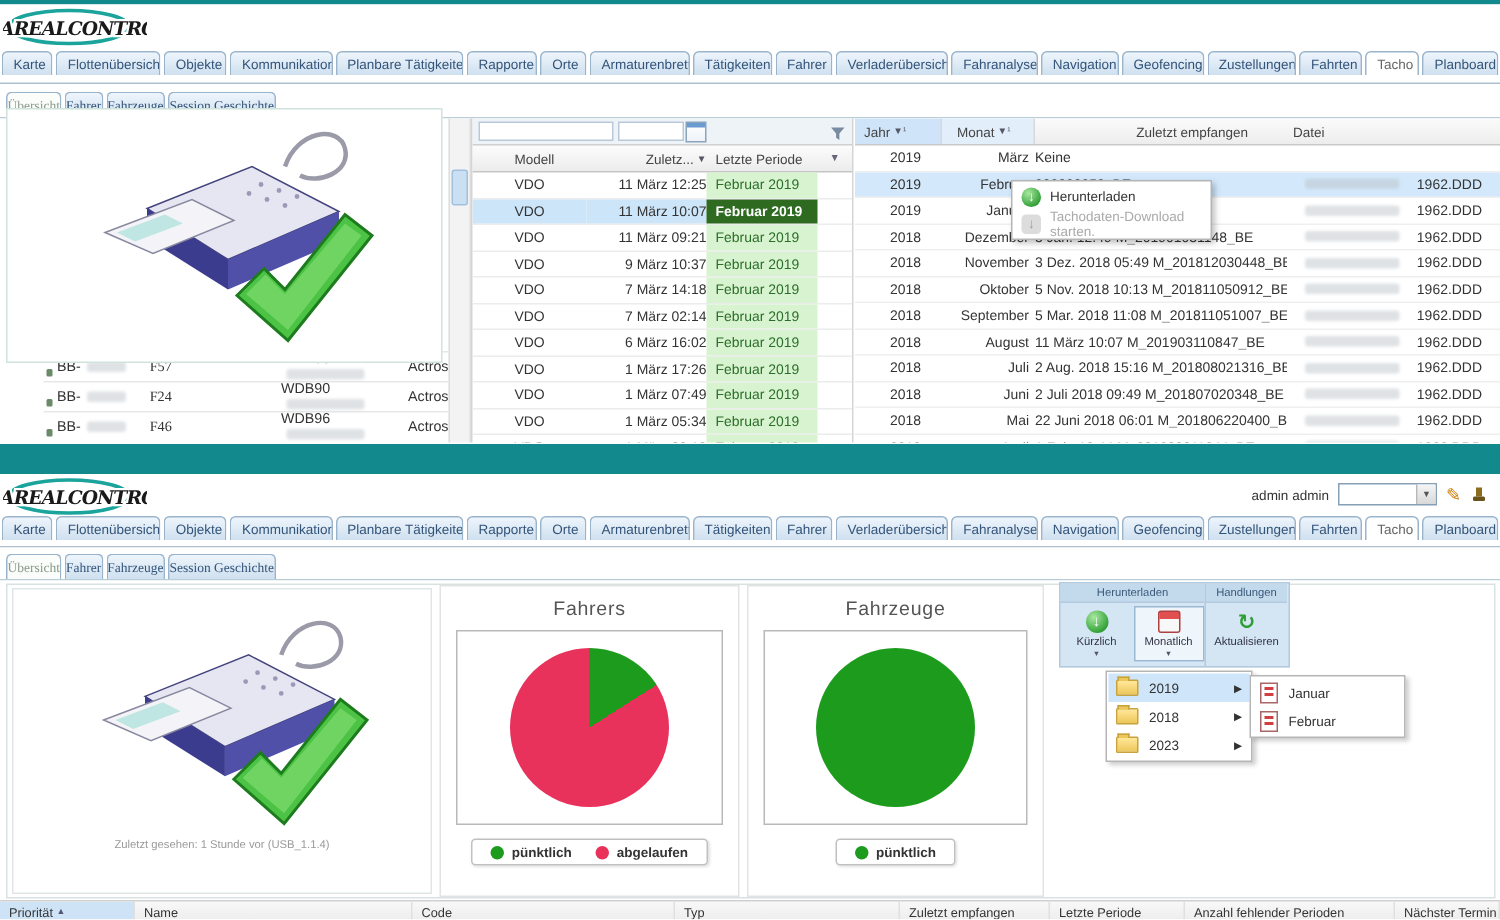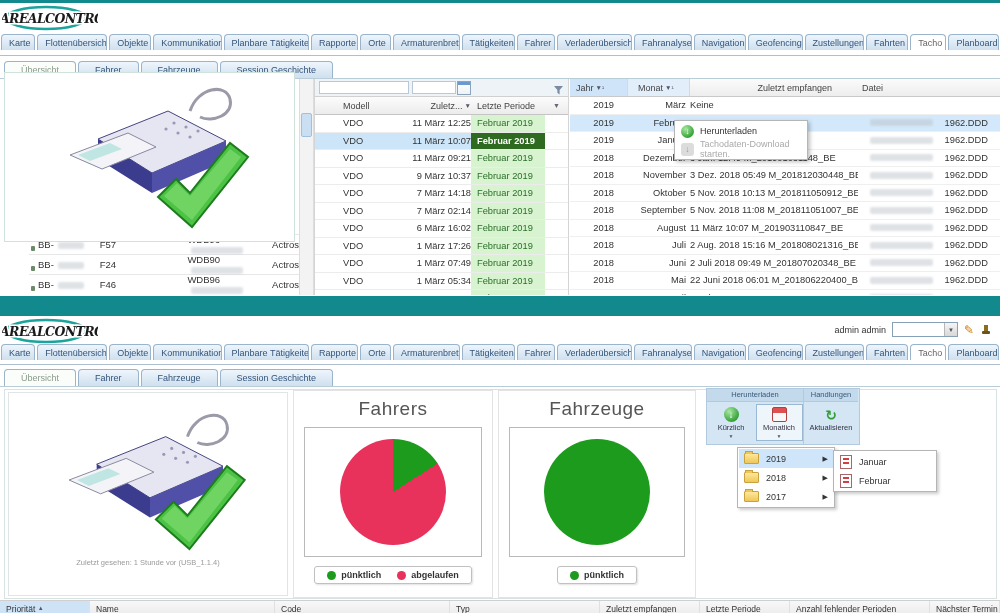--- a/index.html
+++ b/index.html
@@ -22,33 +22,33 @@
           overflow:hidden;white-space:nowrap;}
   #half-bottom .tabbar{height:20px;}
   .tab{flex:1 1 auto;text-align:center;font-size:9px;color:#33547a;padding:3px 7px 2px;margin:0 1px;
        background:linear-gradient(#eef5fc,#cfe0ef);border:1px solid #9ab4cc;border-bottom:none;
        border-radius:4px 4px 0 0;cursor:default;overflow:hidden;}
   .tab.active{background:#fff;color:#666;}
   
   .subtabbar{display:flex;align-items:flex-end;height:22px;background:#fff;border-bottom:1px solid #b9cdd9;
              padding-left:4px;gap:2px;}
   #half-bottom .subtabbar{height:21px;}
-  .subtab{text-align:center;font-size:9px;color:#33547a;padding:3px 16px 3px;background:linear-gradient(#eef5fc,#cfe0ef);
-          border:1px solid #9ab4cc;border-bottom:none;border-radius:4px 4px 0 0;}
+  .subtab{text-align:center;font-size:9px;color:#33547a;padding:3px 0 3px;background:linear-gradient(#eef5fc,#cfe0ef);
+          border:1px solid #9ab4cc;border-bottom:none;border-radius:4px 4px 0 0;font-family:Liberation Serif, serif;}
   .subtab.active{background:#fafdfa;color:#8a9a8a;}
 
   
   .content-top{position:relative;height:216px;background:#fff;}
   .leftcol{position:absolute;left:0;top:0;width:299px;height:216px;}
   .vrows{position:absolute;left:0;right:0;bottom:1px;margin-left:29px;}
   .vrow{height:19px;display:flex;align-items:center;font-size:9.5px;border-top:1px solid #e7e7e7;}
   .v-ic{flex:none;margin:0 4px 0 5px;}
   .vi{width:11px;height:7px;background:#3e6e3e;border-radius:2px;position:relative;}
   .vi::before{content:"";position:absolute;left:-3px;top:1px;width:4px;height:5px;background:#6a8a6a;border-radius:1px;}
-  .v-name{width:62px;}.v-code{width:88px;}.v-chas{width:85px;}.v-typ{flex:1;}
+  .v-name{width:62px;}.v-code{width:88px;font-family:Liberation Serif, serif;}.v-chas{width:85px;}.v-typ{flex:1;}
   .rd{display:inline-block;height:7px;background:#b9bfc6;opacity:.45;border-radius:2px;filter:blur(1px);vertical-align:middle;}
   .rd.w1{width:26px;margin-left:4px;}.rd.w2{width:52px;margin-left:4px;}
   .overlaypanel{position:absolute;left:4px;top:-7px;width:289px;height:168px;background:#fff;
                 border:1px solid #cfe3da;z-index:5;overflow:hidden;}
   .overlaypanel svg{display:block;margin:4px auto 0;}
   .vscroll{position:absolute;left:299px;top:0;width:13px;height:216px;background:#f3f3f3;
            border-left:1px solid #ddd;border-right:1px solid #ddd;}
   .vthumb{margin:34px 1px 0;height:22px;background:#cbdff2;border:1px solid #9fc0de;border-radius:2px;}
 
   
@@ -114,21 +114,21 @@
   .content-bot{position:relative;height:213px;background:#fff;}
   .outerbox{position:absolute;left:4px;right:3px;top:2px;bottom:1px;border:1px solid #d9e2e2;}
   .devpanel{position:absolute;left:8px;top:5px;width:278px;height:202px;background:#fff;border:1px solid #e0e6e6;
             text-align:center;}
   .devpanel svg{display:block;margin:14px auto 0;}
   .devtitle{font-size:9.5px;font-weight:bold;color:#444;margin-top:2px;}
   .devsub{font-size:7.5px;color:#9a9a9a;margin-top:1px;}
   .chartpanel{position:absolute;top:3px;height:206px;background:#fff;border:1px solid #e3e3e3;}
   #fahrers-panel{left:293px;width:198px;}
   #fahrzeuge-panel{left:498px;width:196px;}
-  .ctitle{text-align:center;font-size:19px;color:#555;letter-spacing:.5px;margin-top:7px;}
+  .ctitle{text-align:center;font-size:13px;color:#555;letter-spacing:.5px;margin-top:7px;}
   .cbox{margin:7px 10px 0;height:128px;border:1px solid #b9b9b9;display:flex;align-items:center;justify-content:center;}
   .pie{width:106px;height:106px;border-radius:50%;}
   .legend{margin:9px auto 0;width:max-content;border:1px solid #c0c0c0;border-radius:3px;padding:3px 12px;
           display:flex;gap:16px;font-size:9px;font-weight:bold;color:#333;box-shadow:1px 1px 2px rgba(0,0,0,.12);}
   .litem{display:flex;align-items:center;}
   .ldot{width:9px;height:9px;border-radius:50%;display:inline-block;margin-right:5px;}
 
   
   .ribbon{position:absolute;left:706px;top:1px;width:154px;height:57px;background:#d4e5f4;
           border:1px solid #b3c9dd;display:flex;box-sizing:border-box;}
@@ -413,21 +413,21 @@
               <span class="c-monat">Oktober</span>
               <span class="c-empf">5 Nov. 2018 10:13 M_201811050912_BE</span>
               <span class="c-datei">
                 <span class="rd dd"></span>
                 <span>1962.DDD</span>
               </span>
             </div>
             <div class="prow ">
               <span class="c-jahr">2018</span>
               <span class="c-monat">September</span>
-              <span class="c-empf">5 Nov. 2018 11:08 M_201811051007_BE</span>
+              <span class="c-empf">5 Mar. 2018 11:08 M_201811051007_BE</span>
               <span class="c-datei">
                 <span class="rd dd"></span>
                 <span>1962.DDD</span>
               </span>
             </div>
             <div class="prow ">
               <span class="c-jahr">2018</span>
               <span class="c-monat">August</span>
               <span class="c-empf">11 März 10:07 M_201903110847_BE</span>
               <span class="c-datei">
@@ -600,21 +600,21 @@
             <span>2019</span>
             <span class="ymarrow">▶</span>
           </div>
           <div class="ymitem ">
             <span class="fi"></span>
             <span>2018</span>
             <span class="ymarrow">▶</span>
           </div>
           <div class="ymitem ">
             <span class="fi"></span>
-            <span>2017</span>
+            <span>2023</span>
             <span class="ymarrow">▶</span>
           </div>
         </div>
 
       <div class="monthmenu">
           <div class="ymitem">
             <span class="di"></span>
             <span>Januar</span>
           </div>
           <div class="ymitem">

